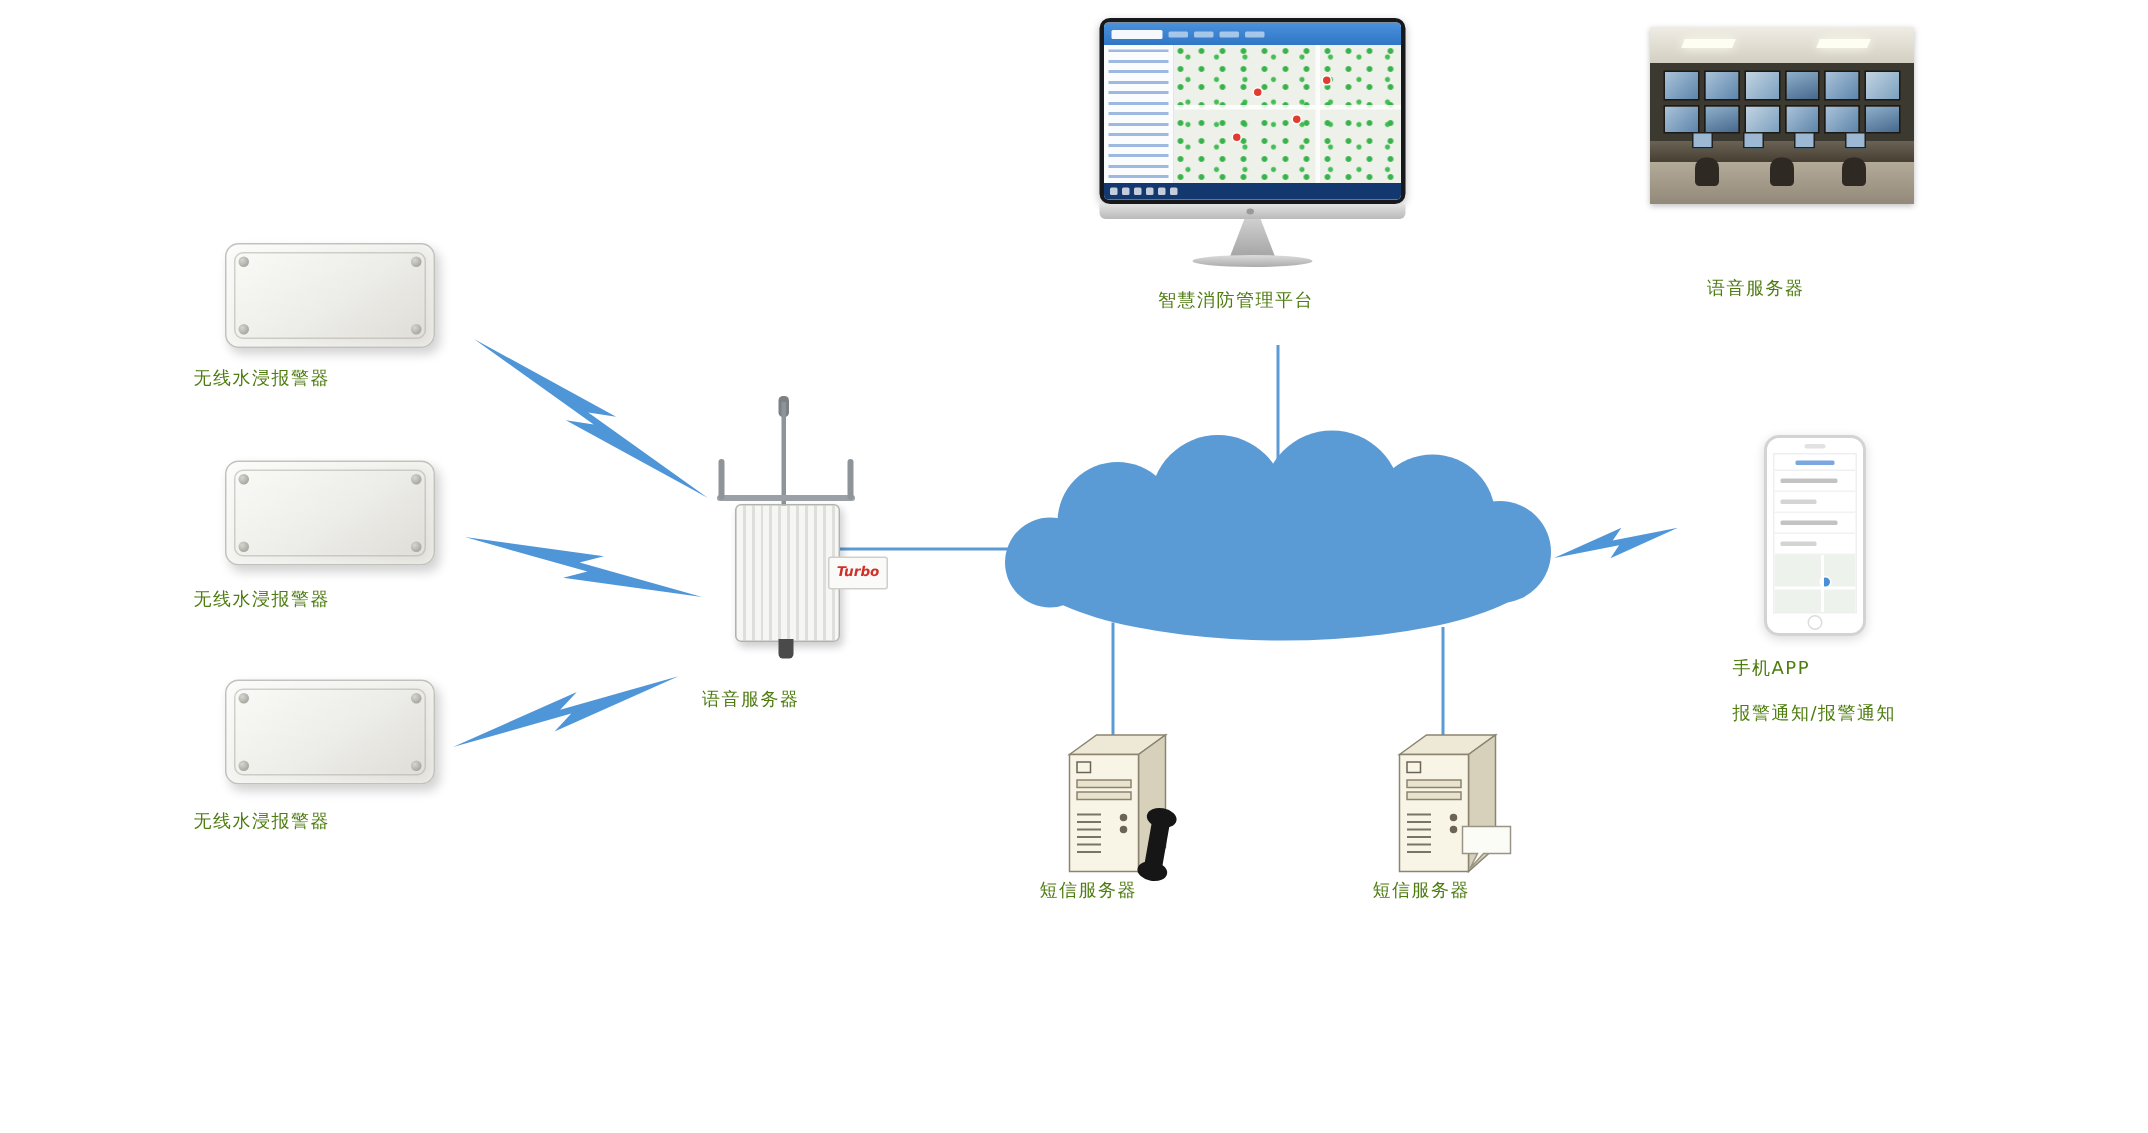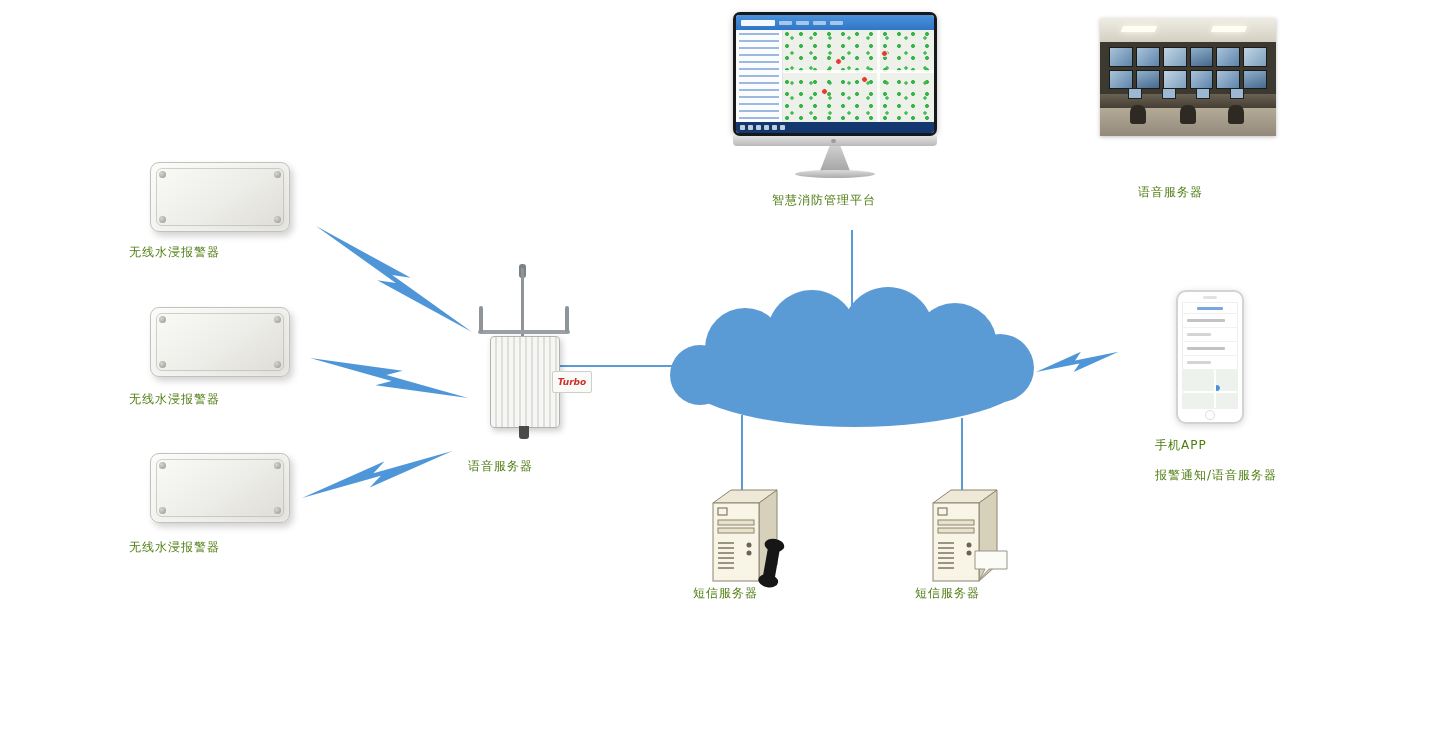--- a/index.html
+++ b/index.html
@@ -288,21 +288,21 @@
       <div class="ph-row">
           <div class="ph-line short"></div>
         </div>
       <div class="ph-map">
         <div class="ph-pin"></div>
       </div>
     </div>
     <div class="phone-home"></div>
   </div>
   <div class="label" style="left:1155px;top:437px;width:160px;">手机APP</div>
-  <div class="label" style="left:1155px;top:467px;width:160px;">报警通知/语音服务器</div>
+  <div class="label" style="left:1155px;top:467px;width:160px;">报警通知/报警通知</div>
 
   <div class="node" style="left:705px;top:485px;">
     <svg width="86" height="108" viewBox="0 0 86 108">
       <polygon points="8,18 26,5 72,5 54,18" fill="#eee8d6" stroke="#8a8470"></polygon>
       <polygon points="54,18 72,5 72,80 54,96" fill="#d7d0ba" stroke="#8a8470"></polygon>
       <rect x="8" y="18" width="46" height="78" fill="#f8f4e6" stroke="#8a8470"></rect>
       <rect x="13" y="23" width="9" height="7" fill="none" stroke="#6b6454"></rect>
       <rect x="13" y="35" width="36" height="5" fill="#e9e2cc" stroke="#8a8470"></rect>
       <rect x="13" y="43" width="36" height="5" fill="#e9e2cc" stroke="#8a8470"></rect>
       <path d="M13 58h16M13 63h16M13 68h16M13 73h16M13 78h16M13 83h16" stroke="#7a7464" stroke-width="1.4"></path>

